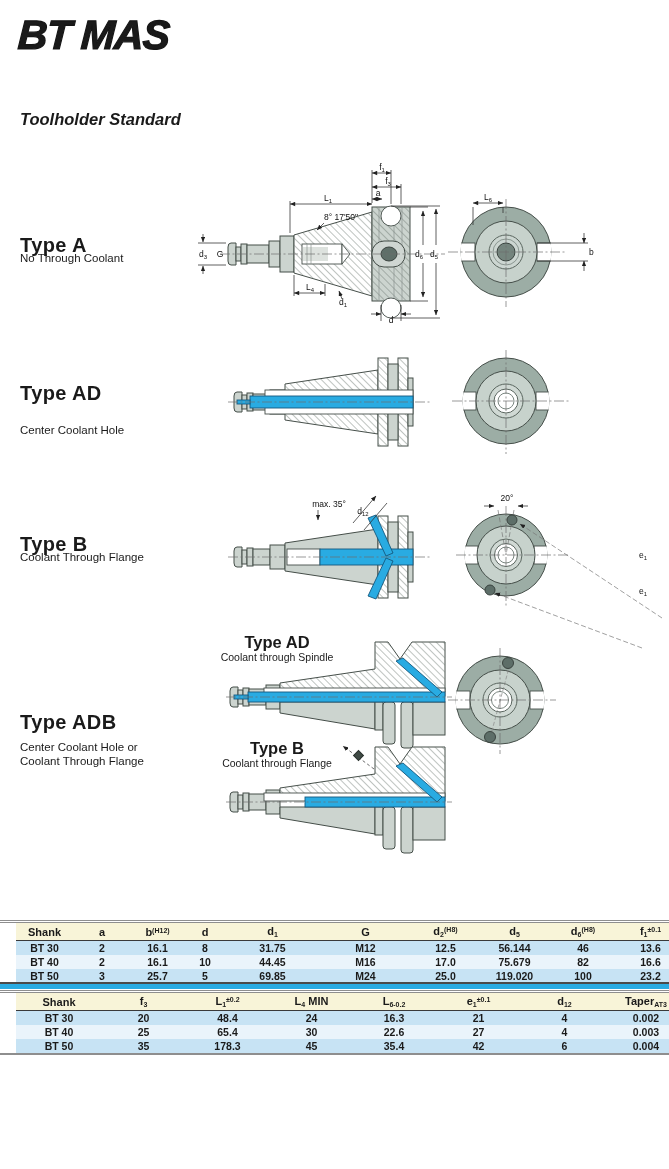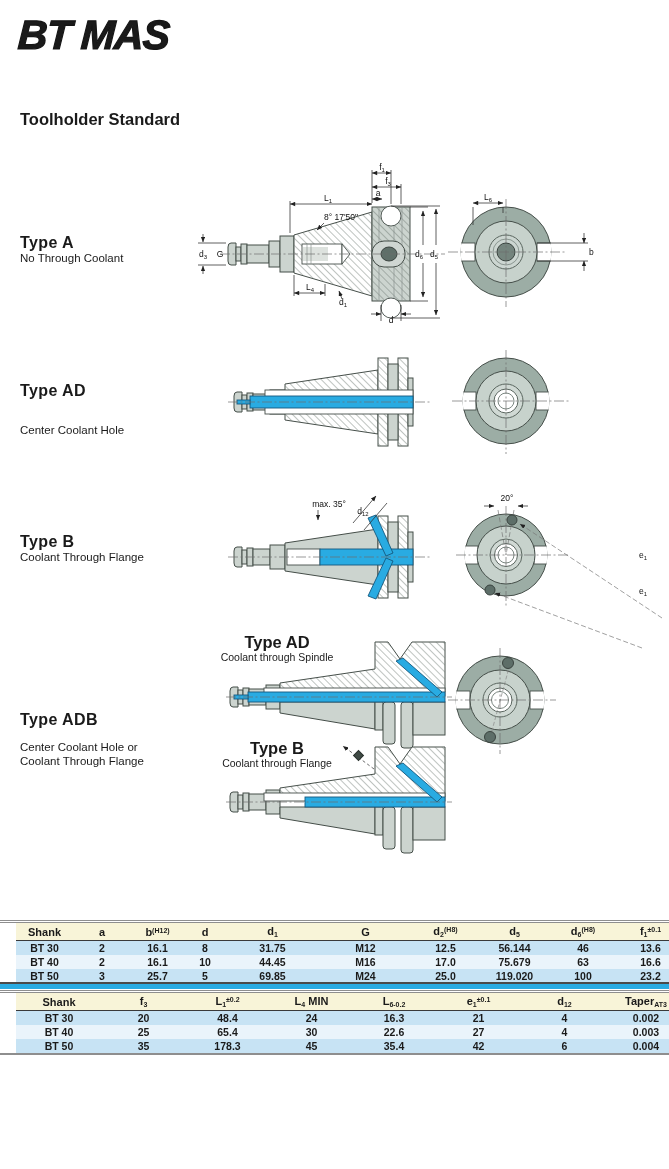--- a/index.html
+++ b/index.html
@@ -1,23 +1,23 @@
 <!DOCTYPE html>
 <html><head>
 <meta charset="utf-8">
 <style>
   html,body{margin:0;padding:0;background:#fff;}
   .page{position:relative;width:669px;height:1169px;background:#fff;overflow:hidden;
         font-family:"Liberation Sans",sans-serif;color:#1a1a1a;}
   .abs{position:absolute;}
   .brand{left:18px;top:12px;font-size:41px;font-weight:bold;font-style:italic;letter-spacing:-1px;
          -webkit-text-stroke:1.2px #151515;transform:skewX(-3deg);}
-  .heading{left:20px;top:110px;font-size:16.5px;font-weight:bold;}
+  .heading{left:20px;top:110px;font-size:16.5px;font-weight:bold;font-style:italic;}
   .subtitle{left:20px;top:135px;font-size:13.5px;color:#222;}
-  .seclabel{left:20px;font-size:16px;font-weight:bold;letter-spacing:.4px;text-align:right;}
+  .seclabel{left:20px;font-size:20px;font-weight:bold;letter-spacing:.4px;text-align:right;}
   .secsub{left:20px;font-size:11.5px;white-space:pre-line;line-height:14px;}
   .vtitle{font-size:16.5px;font-weight:bold;text-align:center;width:130px;}
   .vcap{font-size:10.5px;text-align:center;width:130px;}
   svg text{font-family:"Liberation Sans",sans-serif;}
   .dim{font-size:8.5px;fill:#111;}
   .cl{stroke:#6e6e6e;stroke-width:.7;stroke-dasharray:10 2.5 2 2.5;fill:none;}
   .dl{stroke:#2b2b2b;stroke-width:.75;fill:none;}
   .dsh{stroke:#777;stroke-width:.7;stroke-dasharray:5 2.5;fill:none;}
   .body{fill:#ccd4cf;stroke:#454e49;stroke-width:1;}
   .sect{fill:#fff;stroke:#454e49;stroke-width:1;}
@@ -373,21 +373,21 @@
           </tr>
           <tr>
             <td>BT 40</td>
             <td>2</td>
             <td>16.1</td>
             <td>10</td>
             <td>44.45</td>
             <td>M16</td>
             <td>17.0</td>
             <td>75.679</td>
-            <td>63</td>
+            <td>82</td>
             <td>16.6</td>
           </tr>
           <tr>
             <td>BT 50</td>
             <td>3</td>
             <td>25.7</td>
             <td>5</td>
             <td>69.85</td>
             <td>M24</td>
             <td>25.0</td>

